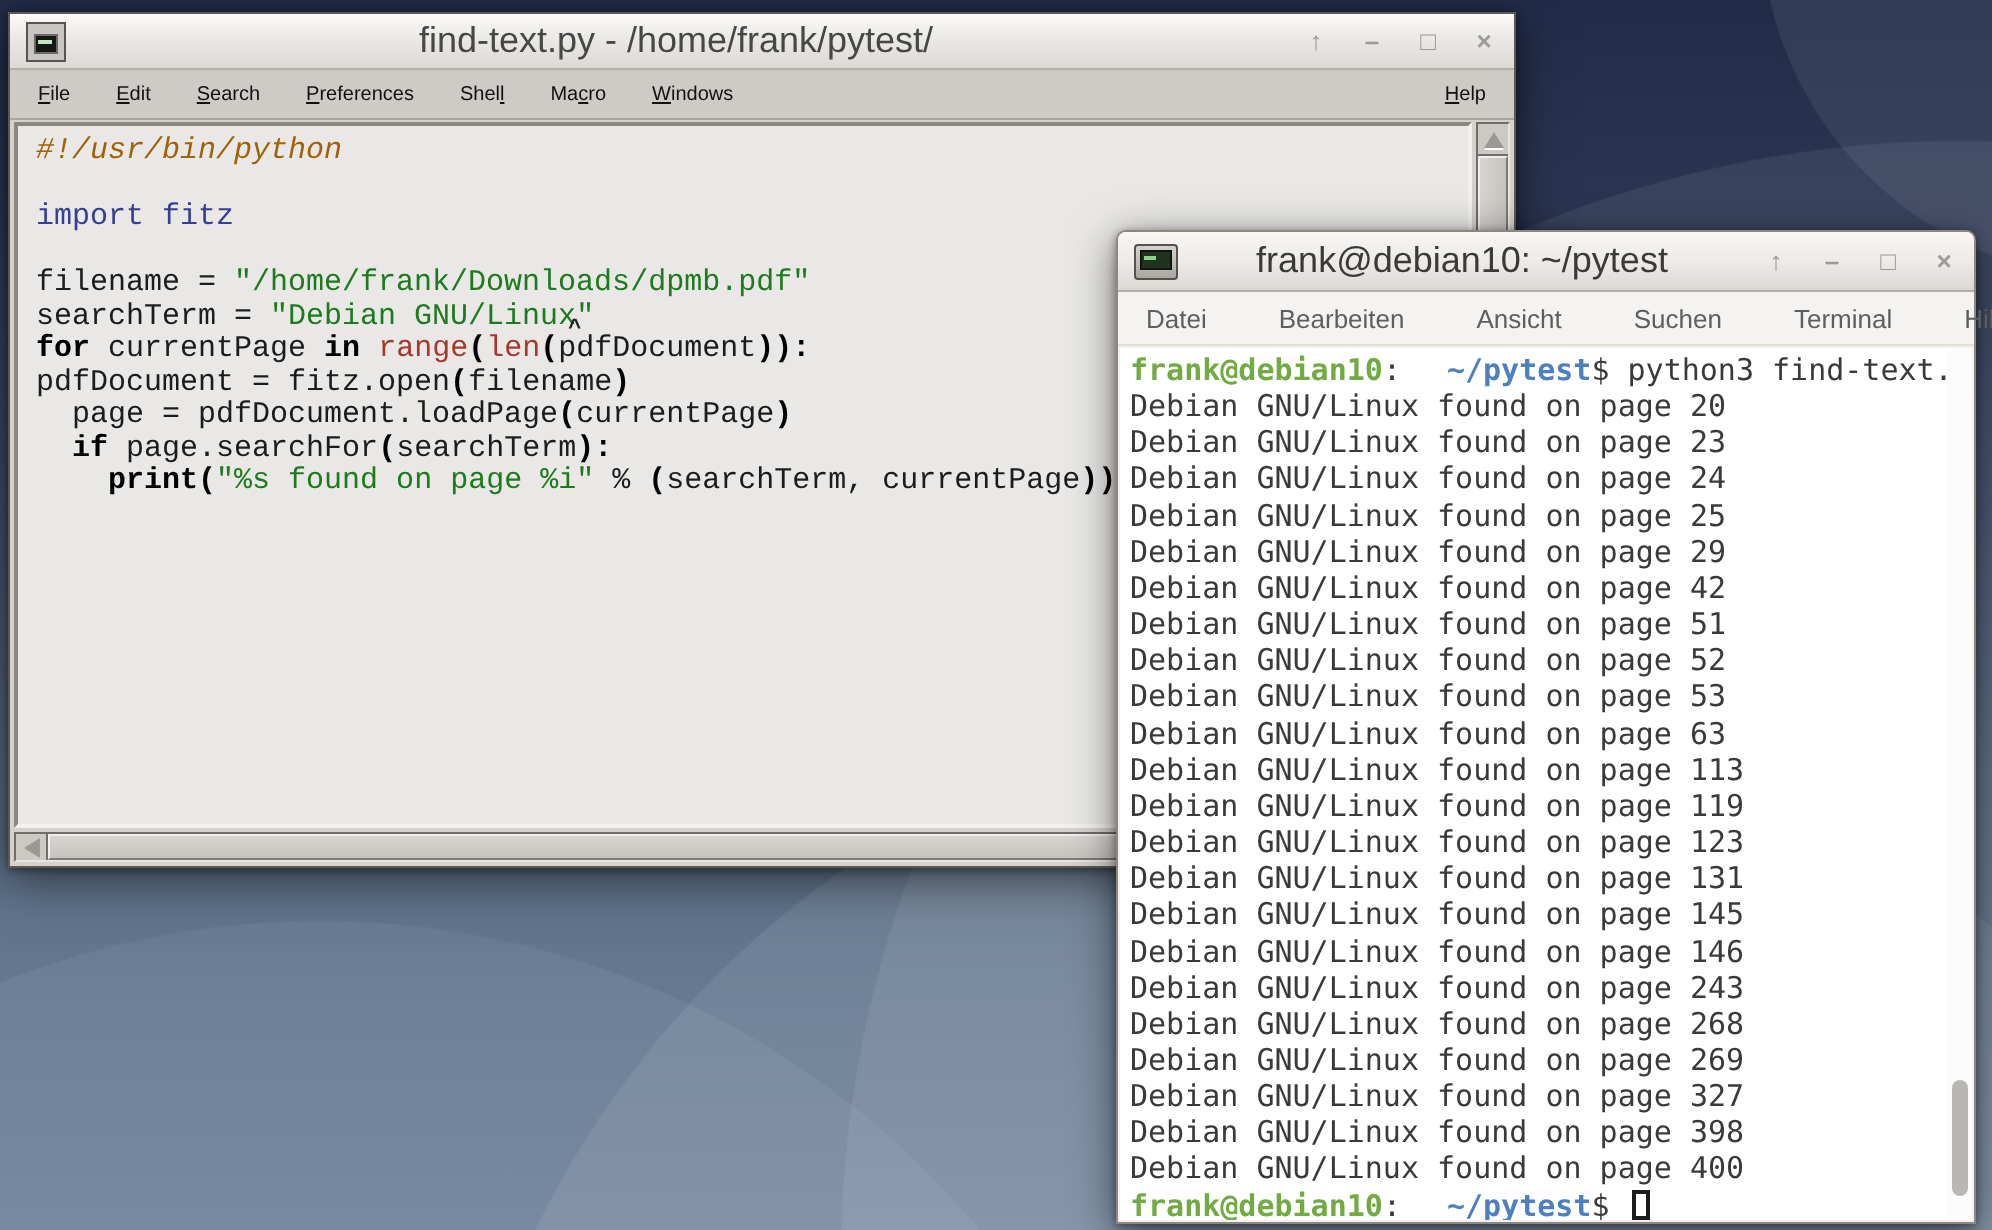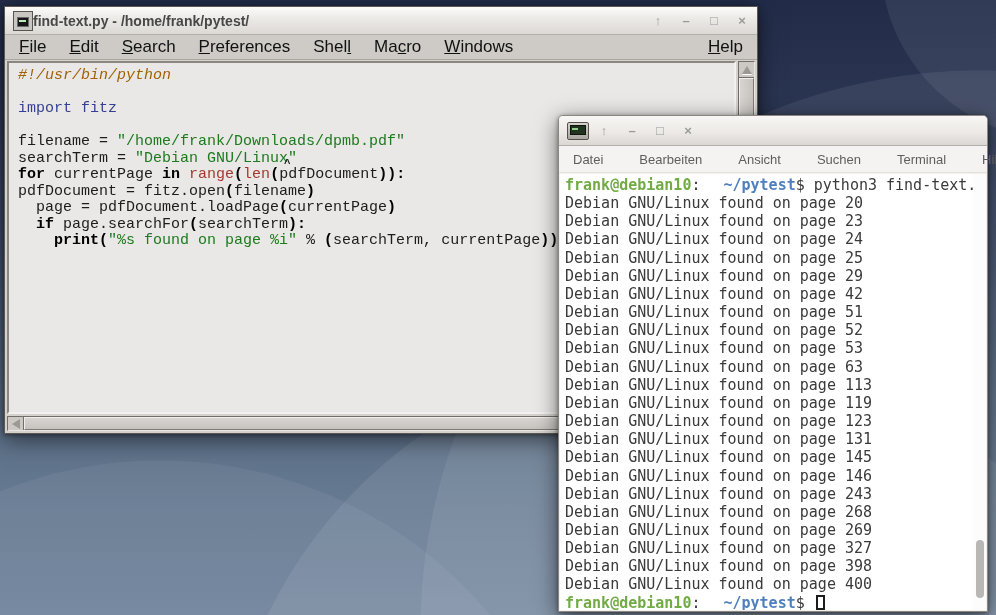--- a/index.html
+++ b/index.html
@@ -16,32 +16,32 @@
       linear-gradient(180deg,#222c49 0%, #2a3552 16%, #3c4a68 38%, #55687f 62%, #667a92 82%, #71849c 100%);
   }
 
   
   .win { position:absolute; box-shadow:0 5px 22px rgba(0,0,0,0.55), 0 1px 4px rgba(0,0,0,0.4); }
   .titlebar {
     display:flex; align-items:center; padding:0 8px;
     background:linear-gradient(180deg,#fcfbfa 0%, #ebe9e6 45%, #dcd9d5 100%);
     border-bottom:1px solid #b3afaa;
   }
-  .title { flex:1; font-weight:bold; font-size:14px; color:#474747;
+  .title { flex:1; text-align:center; font-weight:normal; font-size:18px; color:#474747;
            white-space:nowrap; overflow:hidden; }
   .controls { display:flex; align-items:center; gap:14px; margin-left:8px; }
   .ctl { color:#9b9b9b; font-size:13px; line-height:1; cursor:default; font-weight:bold;
          width:14px; text-align:center; }
 
   
   .editor-win { left:4px; top:6px; width:754px; height:428px;
     background:#d5d2ce; border:1px solid #5c5954; }
   .editor-win .titlebar { height:28px; }
   .editor-menubar { display:flex; align-items:center; height:25px; background:#cecbc7;
-    border-bottom:1px solid #aaa69f; padding:0 14px; font-size:17px; color:#111; gap:23px; }
+    border-bottom:1px solid #aaa69f; padding:0 14px; font-size:10px; color:#111; gap:23px; }
   .menu-item { white-space:nowrap; cursor:default; }
   .menu-item.right { margin-left:auto; }
   .mn { text-decoration:underline; }
 
   .editor-body { position:absolute; left:2px; right:2px; top:54px; bottom:19px; display:flex; }
   .code-area {
     flex:1; background:#e9e8e6; overflow:hidden;
     border:2px solid; border-color:#8a8680 #f2f1ef #f2f1ef #8a8680;
     padding:5px 0 0 9px;
     font-family:"Liberation Mono", monospace; font-size:15px; line-height:16.5px; color:#1c1c1c;
@@ -160,20 +160,21 @@
       <div class="harrow">
         <span class="tri-left"></span>
       </div>
       <div class="hthumb"></div>
     </div>
   </div>
 
   <div class="win term-win">
     <div class="titlebar">
       <span class="term-icon"></span>
+      <span class="title">frank@debian10: ~/pytest</span>
       <span class="controls">
           <span class="ctl">↑</span>
           <span class="ctl">–</span>
           <span class="ctl">□</span>
           <span class="ctl">×</span>
         </span>
     </div>
     <div class="term-menubar">
         <div class="menu-item">Datei</div>
         <div class="menu-item">Bearbeiten</div>

